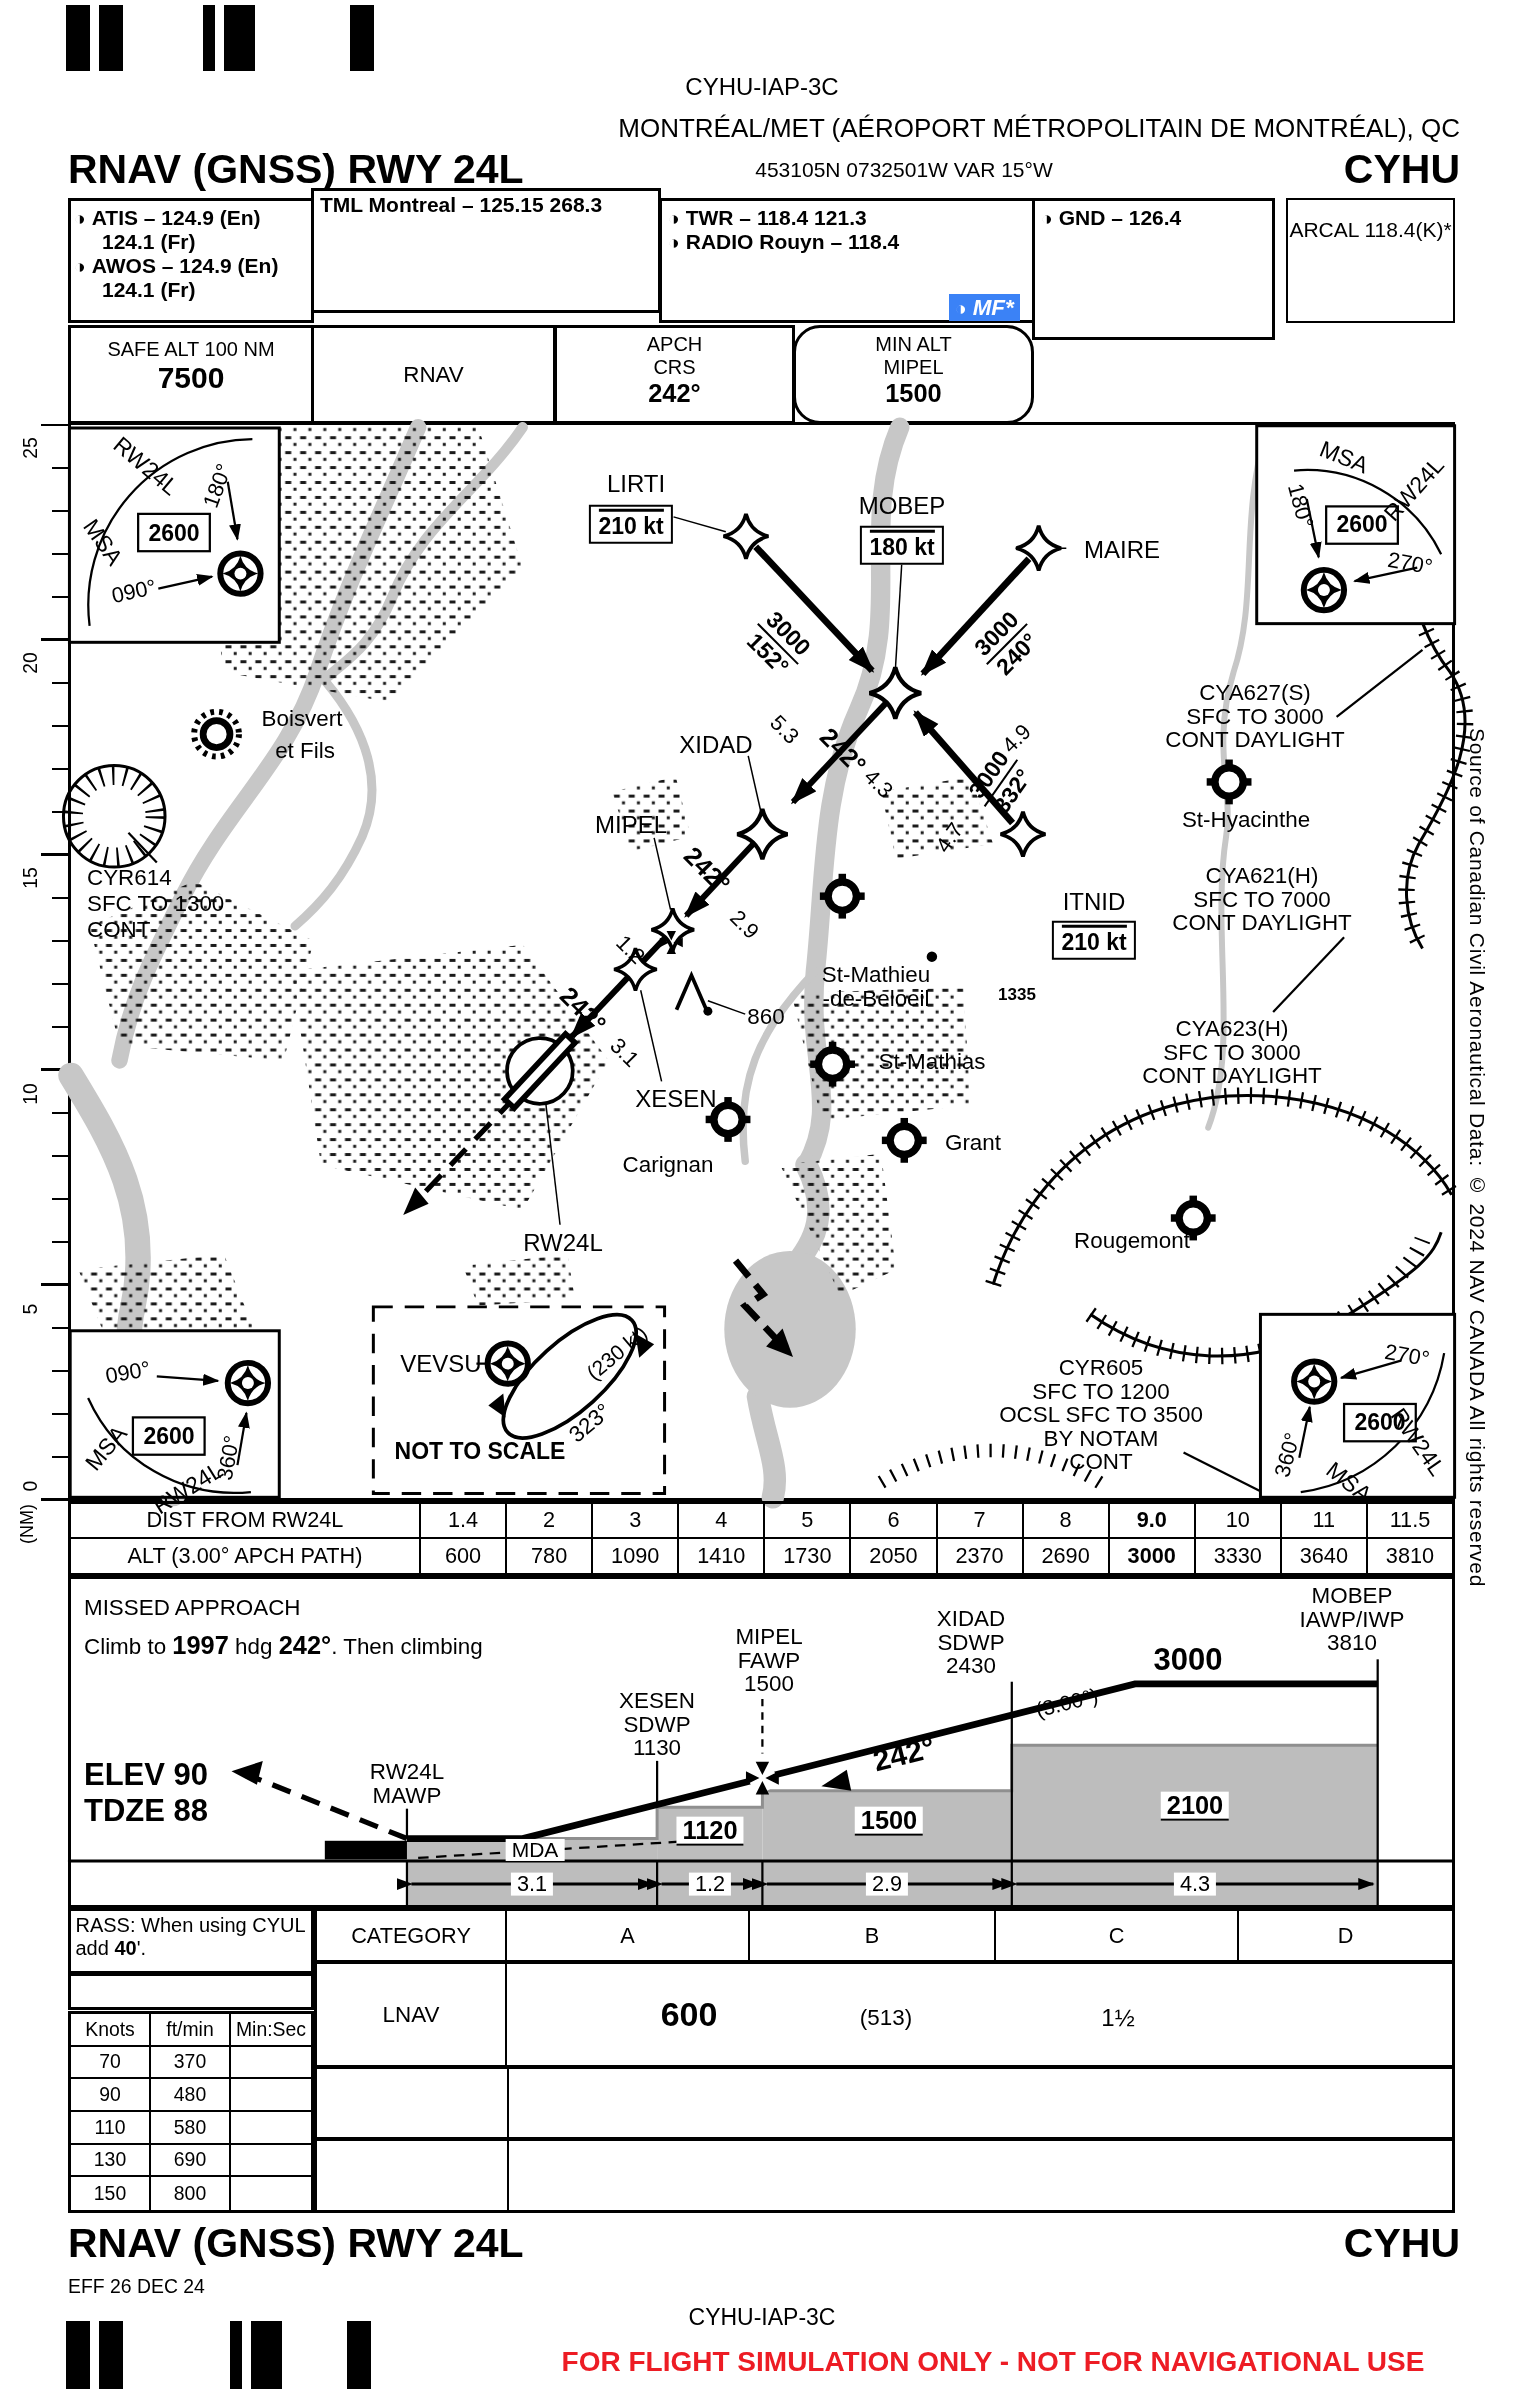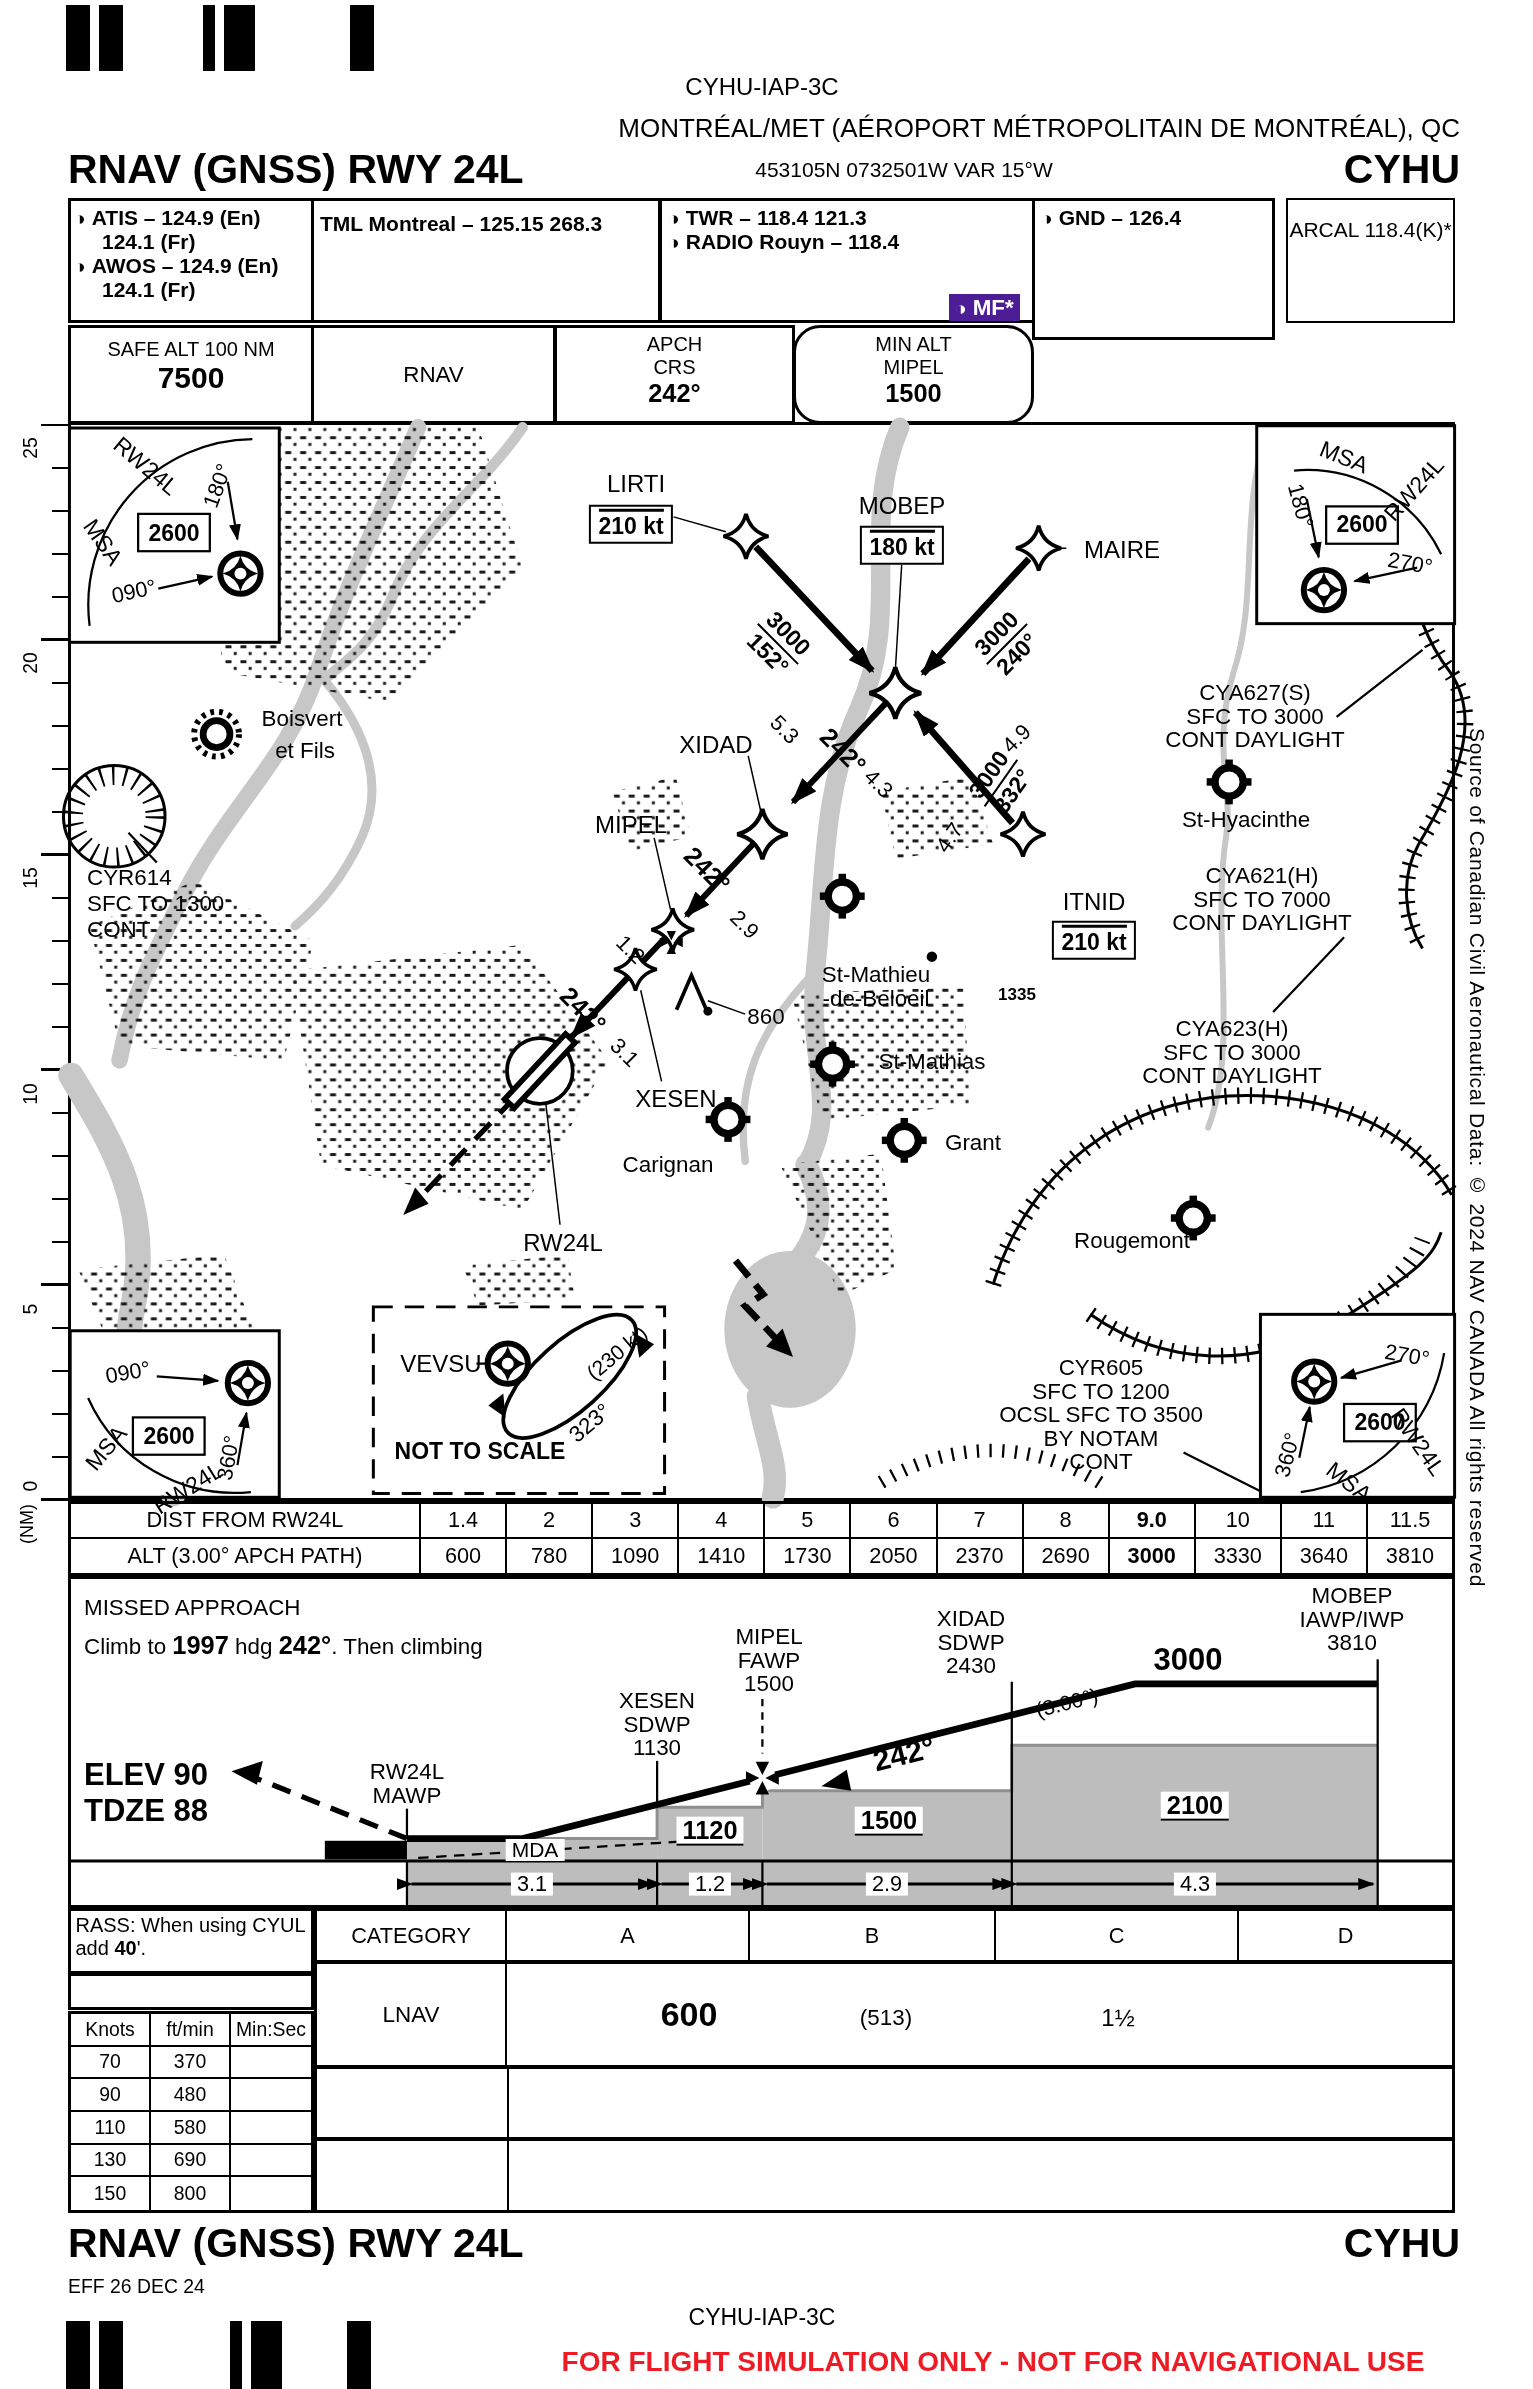--- a/index.html
+++ b/index.html
@@ -12,21 +12,21 @@
   svg{position:absolute;left:0;top:0;}
   .cell{position:absolute;border:2.2px solid #000;}
   .cicon{display:inline-block;margin-right:6px;font-size:19.4px;}
   .spdbox{position:absolute;transform:translate(-50%,-50%);border:2.2px solid #000;background:#fff;padding:1.5px 7.5px;}
   .spdbox span{display:inline-block;border-top:3px solid #000;padding-top:1.5px;font-weight:700;font-size:23px;}
   .trk{position:absolute;transform-origin:center;text-align:center;font-size:23px;font-weight:600;}
   .trk .alt{display:block;border-bottom:2.2px solid #000;padding:0 3px;}
   .trk .crs{display:block;}
   .under{border-bottom:2.2px solid #000;}
   .whbg{background:#fff;padding:0 6px;}
-  .mfbadge{position:absolute;background:#4c1d95;color:#fff;font-weight:700;font-size:22.4px;padding:0.7px 6px;}
+  .mfbadge{position:absolute;background:#3b82f6;color:#fff;font-weight:700;font-size:22.4px;padding:0.7px 6px;font-style:italic;}
   .scale-minor{position:absolute;left:52px;top:424px;width:16.4px;height:1077px;
     background:repeating-linear-gradient(to top,#000 0 2.2px,transparent 2.2px 43px);}
   .scale-major{position:absolute;left:41px;top:424px;width:27px;height:1077px;
     background:repeating-linear-gradient(to top,#000 0 3px,transparent 3px 215px);}
   .vtext{position:absolute;writing-mode:vertical-rl;font-size:21px;letter-spacing:0.7px;}
   .rot{transform:translate(-50%,-50%) rotate(var(--r));}
   .bar{position:absolute;background:#000;}
 </style>
 </head>
 <body>
@@ -53,21 +53,21 @@
   <div class="la" style="left:68px;top:146px;font-size:41px;font-weight:600;">RNAV (GNSS) RWY 24L</div>
   <div class="lb" style="left:904px;top:170px;font-size:21px;">453105N  0732501W  VAR 15°W</div>
   <div class="la" style="right:73px;left:auto;top:146px;position:absolute;font-size:41px;font-weight:600;">CYHU</div>
 
   <div class="cell" style="left:68px;top:198px;width:246px;height:125px;border-width:3.7px;font-size:21px;font-weight:600;padding:4.5px 3px;box-sizing:border-box;">
     <div><span class="cicon">◑</span><span>ATIS – 124.9 (En)</span></div>
     <div style="padding-left:28px;">124.1 (Fr)</div>
     <div><span class="cicon">◑</span><span>AWOS – 124.9 (En)</span></div>
     <div style="padding-left:28px;">124.1 (Fr)</div>
   </div>
-  <div class="cell" style="left:311px;top:198px;width:350px;height:125px;border-width:3.7px;font-size:21px;font-weight:600;padding:11px 6px;box-sizing:border-box;">
+  <div class="cell" style="left:311px;top:188px;width:350px;height:125px;border-width:3.7px;font-size:21px;font-weight:600;padding:2px 6px;box-sizing:border-box;">
     <div>TML Montreal – 125.15  268.3</div>
   </div>
   <div class="cell" style="left:659px;top:198px;width:376px;height:125px;border-width:3.7px;font-size:21px;font-weight:600;padding:4.5px 6px;box-sizing:border-box;">
     <div><span class="cicon">◑</span><span>TWR – 118.4  121.3</span></div>
     <div><span class="cicon">◑</span><span>RADIO Rouyn – 118.4</span></div>
   </div>
   <div class="mfbadge" style="left:949px;top:294px;">
     <span class="cicon" style="color:#fff;">◑</span><span>MF*</span>
   </div>
   <div class="cell" style="left:1032px;top:198px;width:243px;height:142px;border-width:3.7px;font-size:21px;font-weight:600;padding:4.5px 6px;box-sizing:border-box;">

